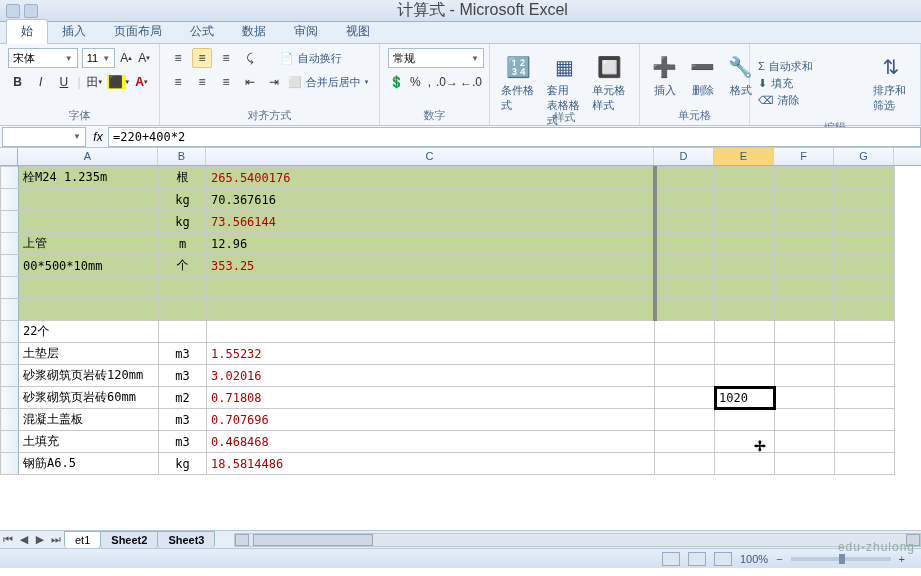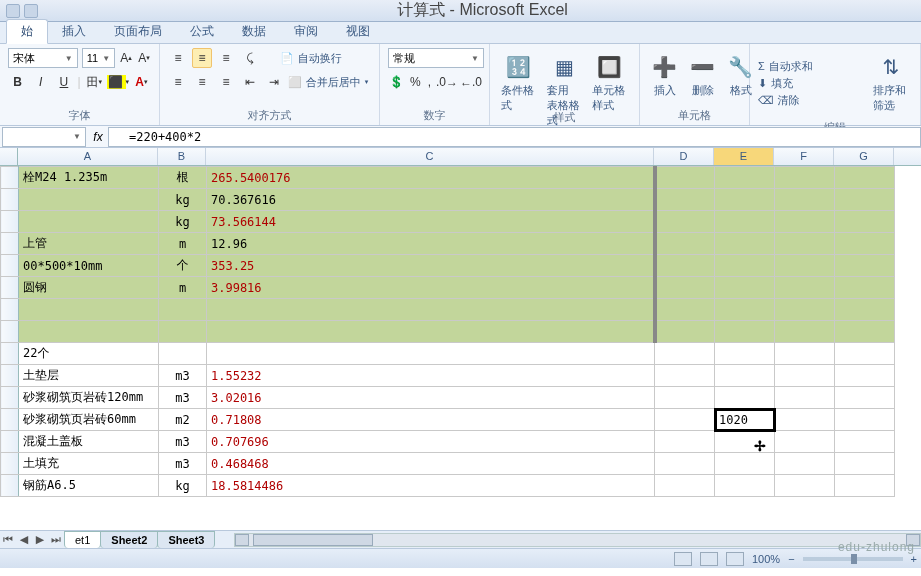--- a/index.html
+++ b/index.html
@@ -27,21 +27,21 @@
 .ibtn { width:20px; height:20px; border:1px solid transparent; display:flex; align-items:center; justify-content:center; font-size:12px; color:#333; border-radius:2px; cursor:pointer; }
 .bigbtn { width:42px; display:flex; flex-direction:column; align-items:center; justify-content:center; gap:2px; font-size:11px; color:#3b5a82; padding:4px 2px; cursor:pointer; border:1px solid transparent; border-radius:3px; }
 .bigbtn .ic { width:28px; height:28px; display:flex; align-items:center; justify-content:center; font-size:20px; }
 .menuline { display:flex; align-items:center; gap:4px; font-size:11px; color:#3b5a82; white-space:nowrap; cursor:pointer; }
 
 
 .fbar { height:22px; border-bottom:1px solid #b8c8dc; display:flex; align-items:center; background:#f3f7fc; }
 .namebox { width:84px; height:20px; border:1px solid #abc; background:#fff; margin:0 2px; padding:0 4px; font-size:11px; display:flex; align-items:center; justify-content:space-between; }
 .namebox .dd { font-size:8px; color:#666; }
 .fxbtn { width:20px; text-align:center; font-style:italic; color:#000000; font-size:12px; cursor:pointer; }
-.finput { flex:1; height:20px; border:1px solid #abc; background:#fff; padding:0 20px; font-size:12px; font-family:"SimSun",monospace; }
+.finput { flex:1; height:20px; border:1px solid #abc; background:#fff; padding:0 4px; font-size:12px; font-family:"SimSun",monospace; }
 
 
 .grid { height:382px; overflow:hidden; position:relative; background:#fff; }
 .colhdr { display:flex; height:18px; background:linear-gradient(#f7fafd,#e6eef8); border-bottom:1px solid #9bb; position:sticky; top:0; }
 .ch { border-right:1px solid #c8d4e2; text-align:center; font-size:11px; color:#3b5a82; line-height:17px; }
 .ch.sel { background:#f7d77a; }
 .corner { width:18px; border-right:1px solid #9bb; background:linear-gradient(#f7fafd,#e6eef8); }
 .cA{width:140px}.cB{width:48px}.cC{width:448px}.cD{width:60px}.cE{width:60px}.cF{width:60px}.cG{width:60px}
 tbody{display:block}
 table { border-collapse:collapse; table-layout:fixed; }
@@ -57,21 +57,21 @@
 .sheetbar { height:18px; background:#e6eef8; border-top:1px solid #b8c8dc; display:flex; align-items:center; font-size:11px; }
 .sheetbar .navbtn { width:16px; text-align:center; color:#555; cursor:pointer; }
 .sheettab { padding:2px 10px; background:#fff; border:1px solid #9bb; border-bottom:none; border-radius:0 0 4px 4px; margin-right:-1px; cursor:pointer; }
 .sheettab.inact { background:#dce6f2;font-weight:bold; }
 .hscroll { flex:1; height:14px; background:#e0e6ee; border:1px solid #bcc; margin-left:20px; position:relative; }
 .hscroll .arrow { width:14px; height:12px; background:#cfd8e4; position:absolute; top:0; border:1px solid #9ab; }
 .hscroll .arrow.l{left:0}.hscroll .arrow.r{right:0}
 .hscroll .thumb { position:absolute; left:18px; top:0; width:120px; height:12px; background:#cfd8e4; border:1px solid #9ab; }
 
 
-.status { height:20px; background:linear-gradient(#e6eef8,#d4e0f0); border-top:1px solid #b8c8dc; display:flex; align-items:center; justify-content:flex-end; padding:0 4px; gap:8px; font-size:11px; color:#3b5a82; }
+.status { height:20px; background:linear-gradient(#e6eef8,#d4e0f0); border-top:1px solid #b8c8dc; display:flex; align-items:center; justify-content:flex-end; padding:0 16px; gap:8px; font-size:11px; color:#3b5a82; }
 .zoomslider { width:100px; height:4px; background:#bcd; position:relative; }
 .zoomslider::after { content:""; position:absolute; left:48px; top:-3px; width:6px; height:10px; background:#7a8fa8; }
 .watermark { position:absolute; right:6px; bottom:22px; color:#9aa; font-size:12px; letter-spacing:1px; }
 .viewbtn { width:18px; height:14px; border:1px solid #9ab; background:#dce6f2; }
 </style>
 </head>
 <body>
 
 <div class="titlebar">
   <div class="qat">
@@ -287,30 +287,20 @@
           <td class="cA">00*500*10mm</td>
           <td class="cB" style="text-align:center">个</td>
           <td class="cC cCg red">353.25</td>
           <td class="cD"></td>
           <td class="cE"></td>
           <td class="cF"></td>
           <td class="cG"></td>
         </tr>
         <tr class="green">
           <td class="rh"></td>
-          <td class="cA">圆钢</td>
-          <td class="cB" style="text-align:center">m</td>
-          <td class="cC cCg red">3.99816</td>
-          <td class="cD"></td>
-          <td class="cE"></td>
-          <td class="cF"></td>
-          <td class="cG"></td>
-        </tr>
-        <tr class="green">
-          <td class="rh"></td>
           <td class="cA"></td>
           <td class="cB" style="text-align:center"></td>
           <td class="cC cCg "></td>
           <td class="cD"></td>
           <td class="cE"></td>
           <td class="cF"></td>
           <td class="cG"></td>
         </tr>
         <tr class="green">
           <td class="rh"></td>

